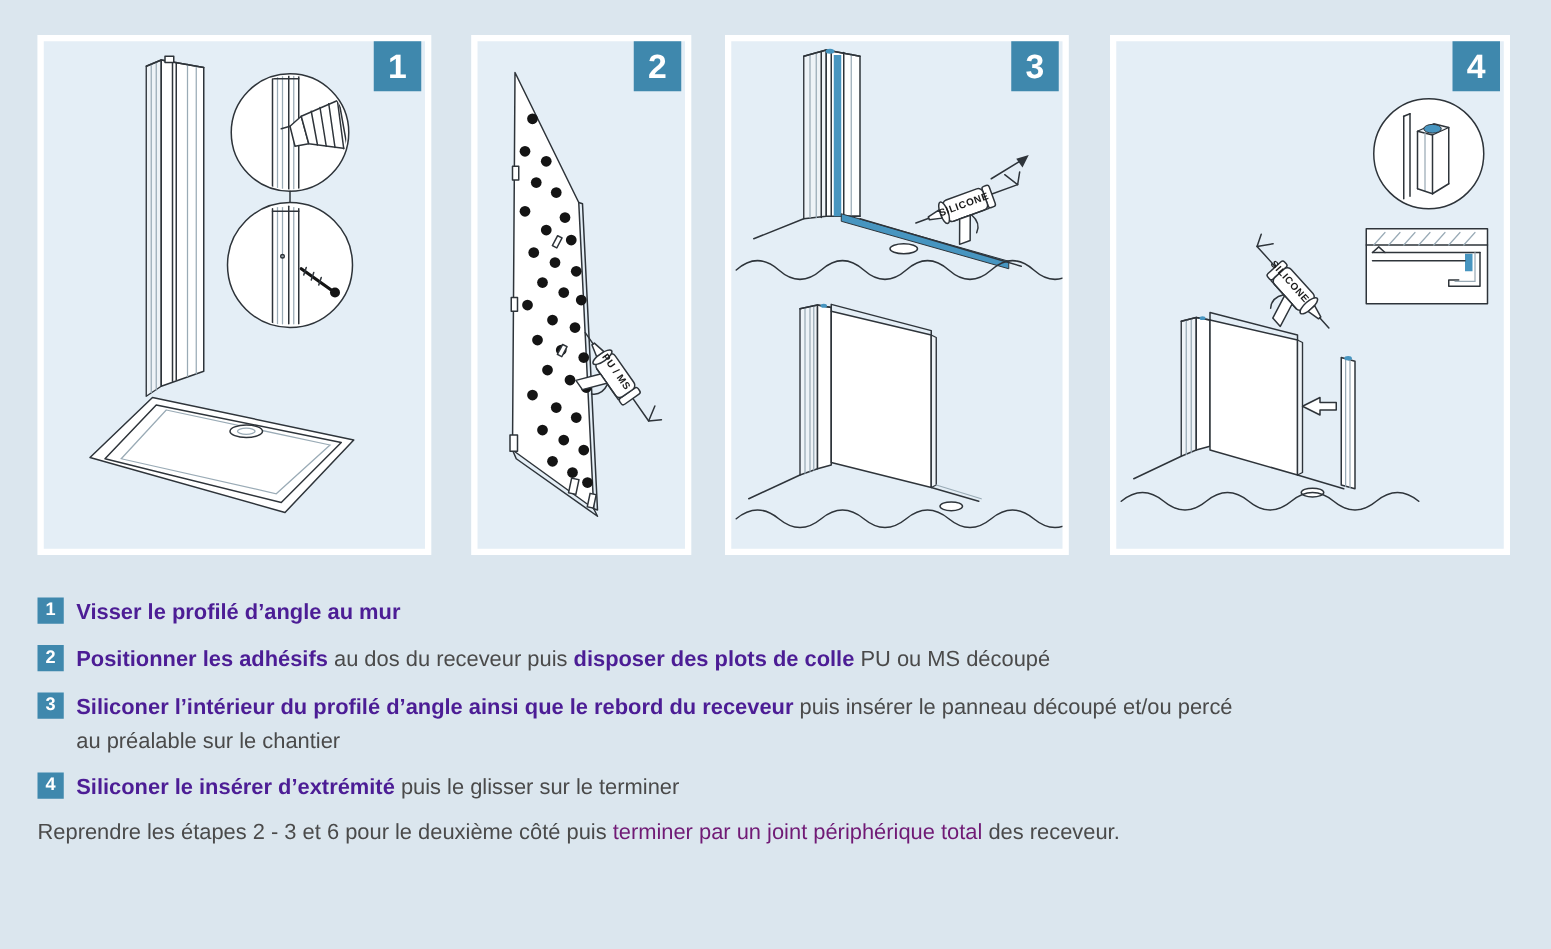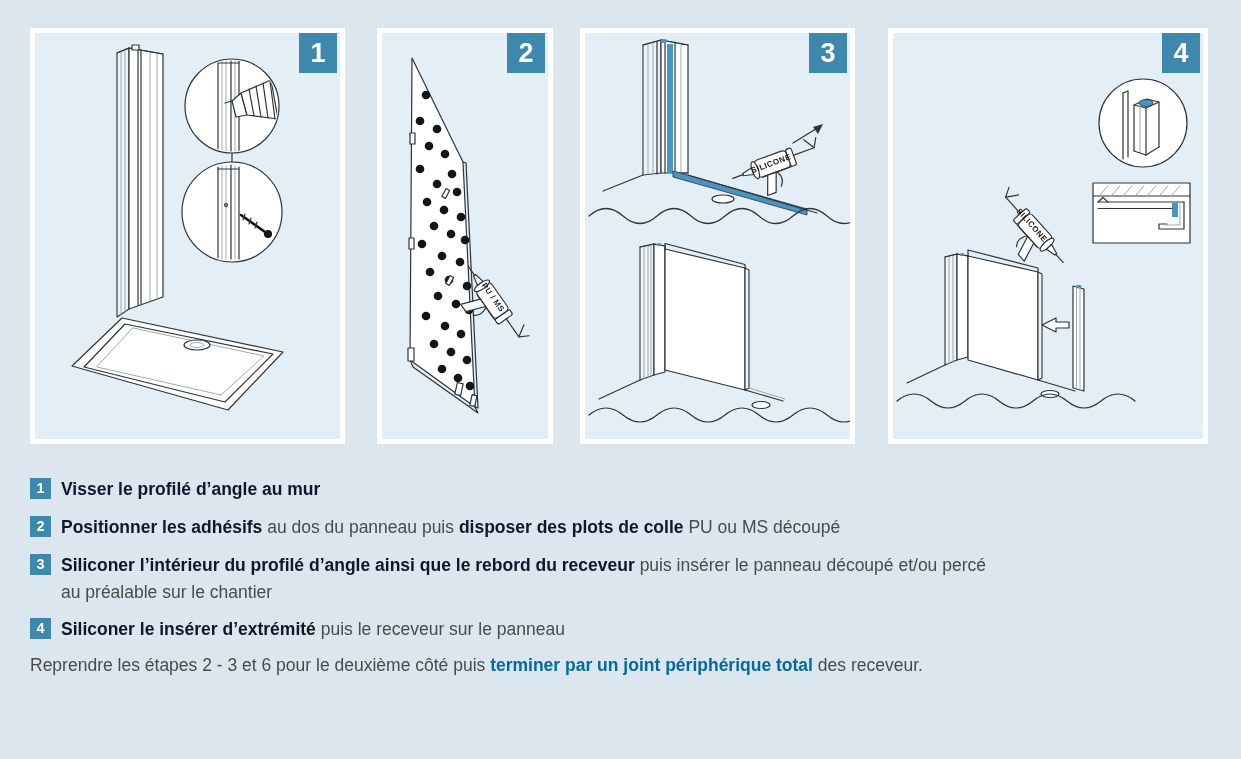--- a/index.html
+++ b/index.html
@@ -19,24 +19,24 @@
     display:flex;align-items:center;justify-content:center;z-index:2;
   }
   .step-row{position:absolute;left:30px;display:flex;align-items:flex-start;}
   .sbadge{
     flex:none;width:21px;height:21px;margin-top:2px;background:#3f88ad;
     color:#fff;font-size:14.5px;font-weight:700;text-align:center;line-height:21px;
   }
   .stext{
     margin:0 0 0 10px;width:935px;font-size:17.5px;line-height:27px;color:#4a4a4a;
   }
-  .stext b{font-weight:700;color:#0f172a;}
+  .stext b{font-weight:700;color:#4c1d95;}
   .footer-text{position:absolute;left:30px;margin:0;width:1000px;
     font-size:17.5px;line-height:27px;color:#4a4a4a;}
-  .footer-text b{font-weight:700;color:#0369a1;}
+  .footer-text b{font-weight:400;color:#701a75;}
 
   
   .ln{fill:none;stroke:#2e343a;stroke-width:1.2;stroke-linecap:round;stroke-linejoin:round;}
   .lnl{fill:none;stroke:#9aabb6;stroke-width:1;stroke-linecap:round;}
   .wf{fill:#ffffff;stroke:#2e343a;stroke-width:1.2;stroke-linejoin:round;}
   .lf{fill:#eef3f7;stroke:#2e343a;stroke-width:1.1;stroke-linejoin:round;}
   .blue{fill:#4795c0;stroke:none;}
   .bluest{fill:#4795c0;stroke:#2e343a;stroke-width:0.8;}
   .dot{fill:#141414;stroke:none;}
   .glabel{font-family:"Liberation Sans",sans-serif;font-size:8px;font-weight:700;
@@ -339,24 +339,24 @@
   </svg>
 </figure>
 
 <div>
   <div class="step-row" style="top:476px">
     <span class="sbadge">1</span>
     <p class="stext"><b>Visser le profilé d’angle au mur</b><span></span><b></b><span></span></p>
   </div>
   <div class="step-row" style="top:514px">
     <span class="sbadge">2</span>
-    <p class="stext"><b>Positionner les adhésifs </b><span>au dos du panneau puis </span><b>disposer des plots de colle </b><span>PU ou MS découpé</span></p>
+    <p class="stext"><b>Positionner les adhésifs </b><span>au dos du receveur puis </span><b>disposer des plots de colle </b><span>PU ou MS découpé</span></p>
   </div>
   <div class="step-row" style="top:552px">
     <span class="sbadge">3</span>
     <p class="stext"><b>Siliconer l’intérieur du profilé d’angle ainsi que le rebord du receveur </b><span>puis insérer le panneau découpé et/ou percé au préalable sur le chantier</span><b></b><span></span></p>
   </div>
   <div class="step-row" style="top:616px">
     <span class="sbadge">4</span>
-    <p class="stext"><b>Siliconer le insérer d’extrémité </b><span>puis le receveur sur le panneau</span><b></b><span></span></p>
+    <p class="stext"><b>Siliconer le insérer d’extrémité </b><span>puis le glisser sur le terminer</span><b></b><span></span></p>
   </div>
   <p class="footer-text" style="top:652px"><span>Reprendre les étapes 2 - 3 et 6 pour le deuxième côté puis </span><b>terminer par un joint périphérique total</b><span> des receveur.</span></p>
 </div>
 
 </body></html>

